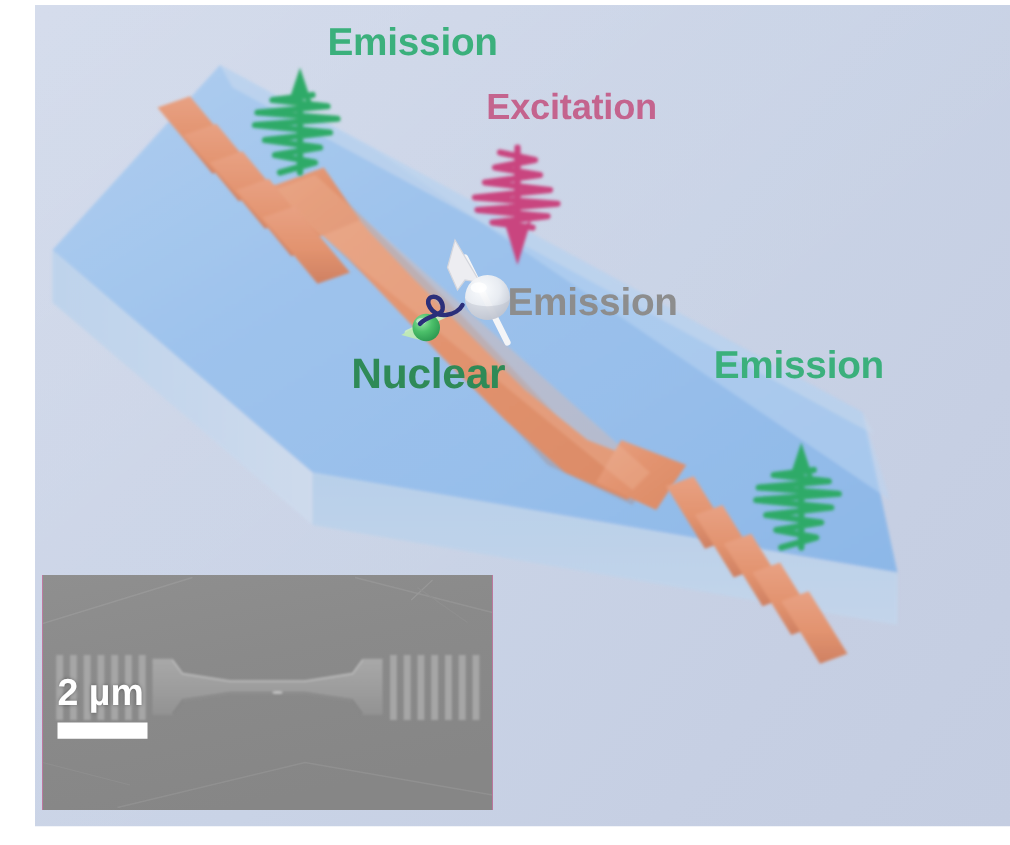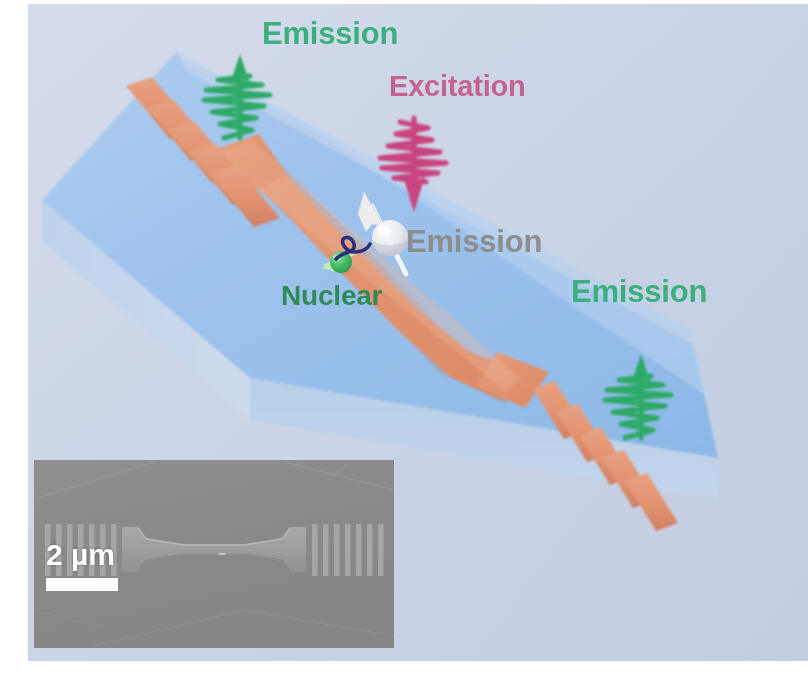--- a/index.html
+++ b/index.html
@@ -24,21 +24,21 @@
 
   
   .lbl{
     position:absolute;font-weight:bold;white-space:nowrap;
     font-family:Liberation Sans, sans-serif;
     letter-spacing:-0.2px;
   }
   #lbl-emission-left{left:262px;top:16px;font-size:31px;color:#3bb07c;}
   #lbl-excitation{left:389px;top:70px;font-size:29px;color:#c4648e;}
   #lbl-electron{left:406px;top:224px;font-size:31px;color:#8d8d8d;}
-  #lbl-nuclear{left:281px;top:280px;font-size:28px;color:#2f8a57;}
+  #lbl-nuclear{left:281px;top:280px;font-size:34px;color:#2f8a57;}
   #lbl-emission-right{left:571px;top:274px;font-size:31px;color:#3bb07c;}
 
   
   #sem{
     position:absolute;left:34px;top:460px;width:360px;height:188px;
     overflow:hidden;
     background:#be185d;
   }
   #sem .sem-inner{position:absolute;left:0;top:0;width:360px;height:188px;}
   #sem .scale-text{

